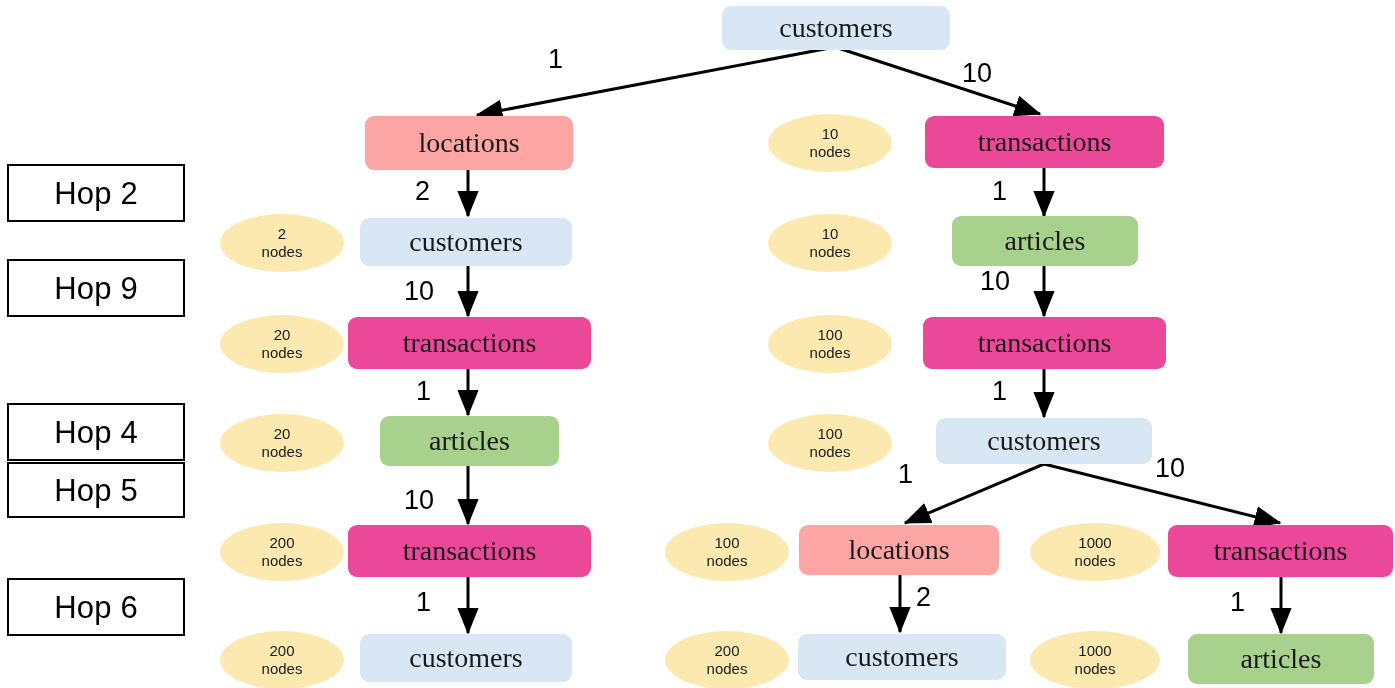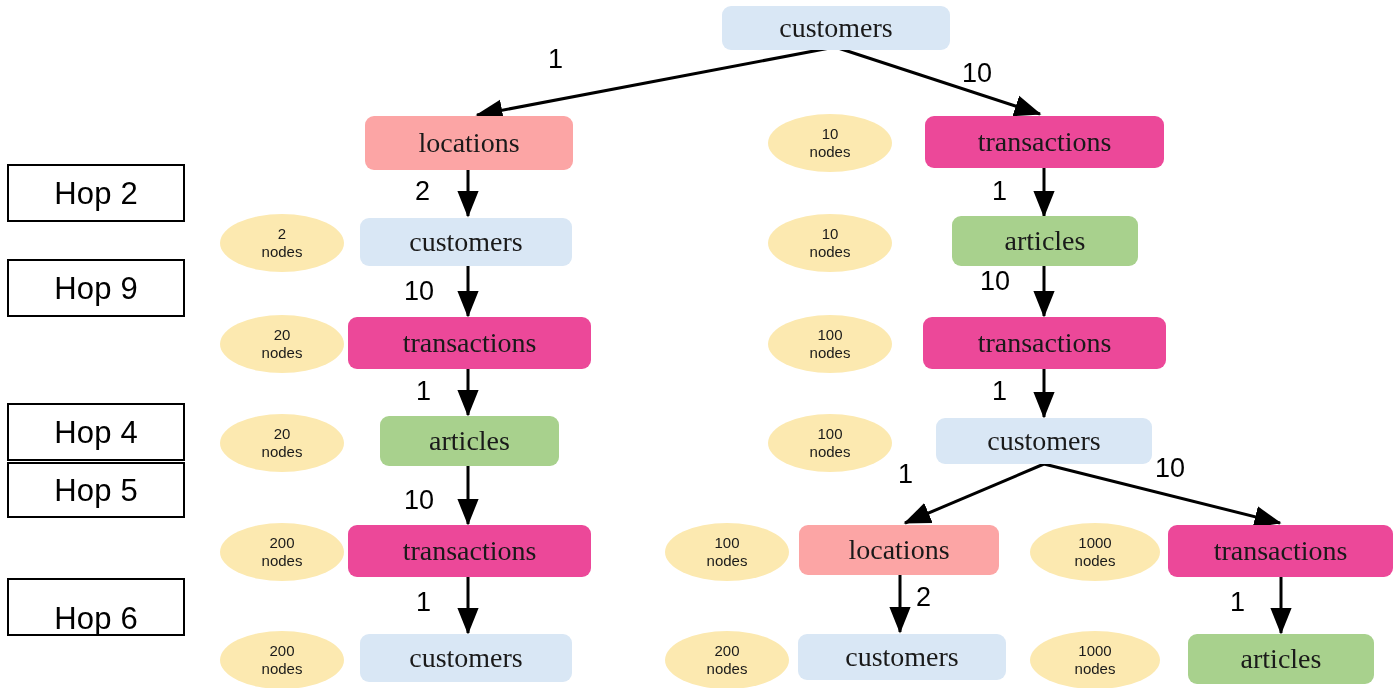--- a/index.html
+++ b/index.html
@@ -124,21 +124,21 @@
     </div>
   <div class="hop-box" style="left:7px;  top:259px; width:178px; height:58px;">
       <span>Hop 9</span>
     </div>
   <div class="hop-box" style="left:7px;  top:363px; width:178px; height:58px;margin-top:40px;">
       <span>Hop 4</span>
     </div>
   <div class="hop-box" style="left:7px;  top:462px; width:178px; height:56px;">
       <span>Hop 5</span>
     </div>
-  <div class="hop-box" style="left:7px;  top:578px; width:178px; height:58px;align-items:flex-end;">
+  <div class="hop-box" style="left:7px;  top:578px; width:178px; height:58px;">
       <span>Hop 6</span>
     </div>
 
   <div class="node node-customers" style="left:722px; top:6px; width:228px; height:44px;">
     <span>customers</span>
   </div>
 
 
   <div class="node node-locations" style="left:365px; top:116px; width:208px; height:54px;">
     <span>locations</span>

